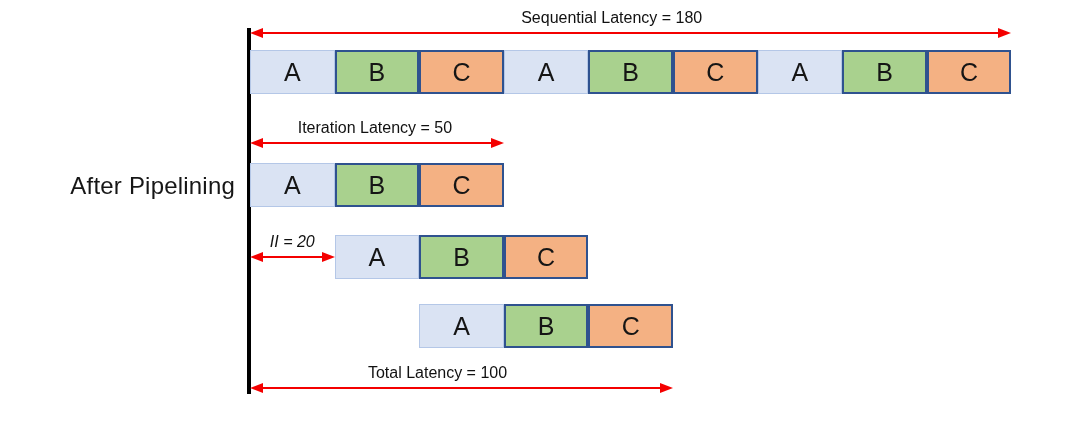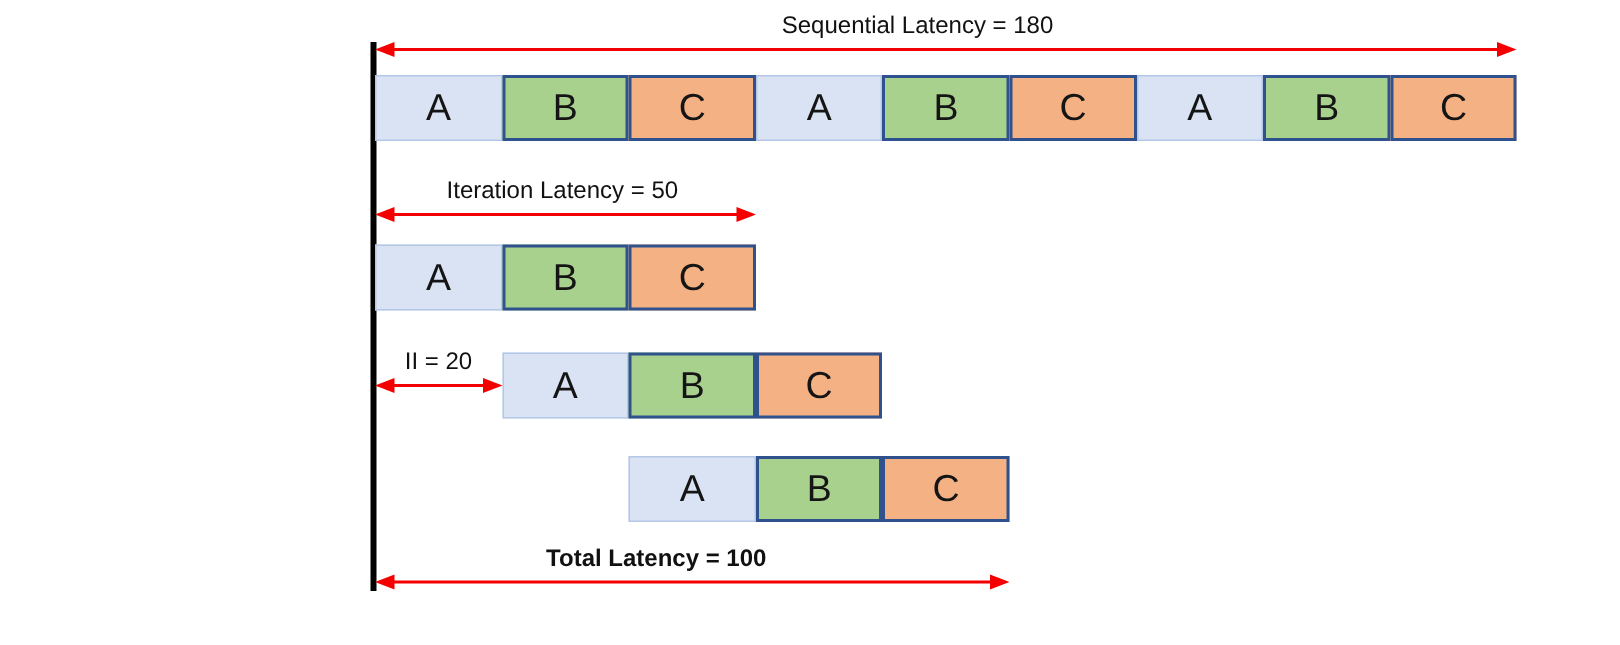--- a/index.html
+++ b/index.html
@@ -62,20 +62,21 @@
     font-size: 16px;
     color: #111111;
     white-space: nowrap;
     text-align: right;
   }
 </style>
 </head>
 <body>
 
 <div class="canvas">
+  <div class="row-label" style="top:172px; right:845px;">After Pipelining</div>
   <div class="timeline"></div>
   <div id="layer">
       <div class="block stage-a" style="left: 250px; width: 84.6px; top: 50px;">A</div>
       <div class="block stage-b" style="left: 334.6px; width: 84.6px; top: 50px;">B</div>
       <div class="block stage-c" style="left: 419.2px; width: 84.6px; top: 50px;">C</div>
       <div class="block stage-a" style="left: 503.8px; width: 84.6px; top: 50px;">A</div>
       <div class="block stage-b" style="left: 588.4px; width: 84.6px; top: 50px;">B</div>
       <div class="block stage-c" style="left: 673px; width: 84.6px; top: 50px;">C</div>
       <div class="block stage-a" style="left: 757.6px; width: 84.6px; top: 50px;">A</div>
       <div class="block stage-b" style="left: 842.2px; width: 84.6px; top: 50px;">B</div>
@@ -98,22 +99,22 @@
       <div class="arrow" style="left: 250px; width: 253.8px; top: 143px;">
         <div class="shaft"></div>
         <div class="head left"></div>
         <div class="head right"></div>
         <div class="arrow-label" style="margin-left: -2px;">Iteration Latency = 50</div>
       </div>
       <div class="arrow" style="left: 250px; width: 84.6px; top: 257px;">
         <div class="shaft"></div>
         <div class="head left"></div>
         <div class="head right"></div>
-        <div class="arrow-label" style="margin-left: 0px;">II = 20</div>
+        <div class="arrow-label" style="margin-left: 0px; font-style: italic;">II = 20</div>
       </div>
       <div class="arrow" style="left: 250px; width: 423px; top: 388px;">
         <div class="shaft"></div>
         <div class="head left"></div>
         <div class="head right"></div>
-        <div class="arrow-label" style="margin-left: -24px; font-weight: bold;">Total Latency = 100</div>
+        <div class="arrow-label" style="margin-left: -24px;">Total Latency = 100</div>
       </div>
     </div>
 </div>
 
 </body></html>

